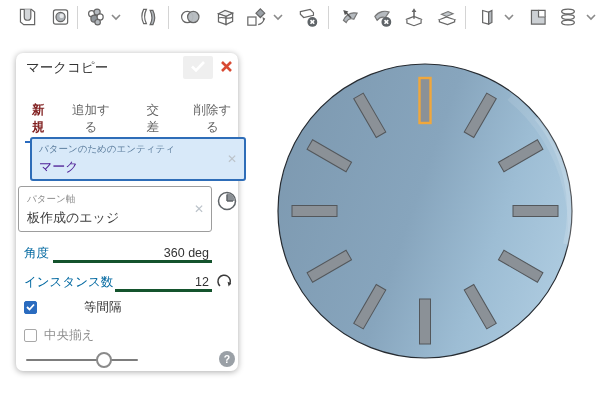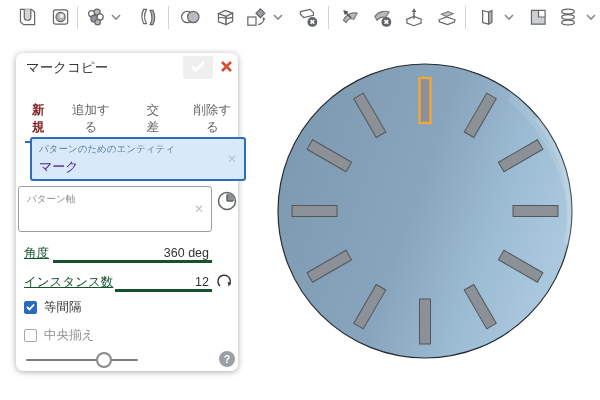--- a/index.html
+++ b/index.html
@@ -41,29 +41,29 @@
   #entity-field .fvalue { position:absolute; left:7px; top:19px; font-size:13px; color:#4c1d95; }
   #axis-field { left:2px; top:133px; width:194px; height:46px; background:#fff; border:1px solid #9d9d9d; }
   #axis-field .flabel { position:absolute; left:8px; top:6px; font-size:9.5px; color:#8f8f8f;text-align:center; }
   #axis-field .fvalue { position:absolute; left:8px; top:22px; font-size:13px; color:#3a3a3a; }
   .fclear { position:absolute; right:7px; top:50%; transform:translateY(-50%); font-size:12px; color:#bcc3ca;
     background:transparent; border:none; cursor:pointer; }
   #clock-btn { position:absolute; left:200px; top:137px; width:22px; height:22px; border:none; background:transparent; padding:0; cursor:pointer; }
 
   .numrow { position:absolute; left:8px; width:206px; height:22px; }
   #angle-row { top:189px; } #inst-row { top:218px; }
-  .numlabel { position:absolute; left:0; top:3px; font-size:12.5px; color:#14532d;text-decoration:underline; }
+  .numlabel { position:absolute; left:0; top:3px; font-size:12.5px; color:#0369a1; }
   .numline { position:absolute; bottom:1px; border-bottom:3px solid #14532d; height:20px; text-align:right; }
   #angle-line { left:29px; width:159px; }
   #inst-line  { left:91px; width:97px; }
   .numvalue { position:absolute; right:3px; top:3px; font-size:12.5px; color:#333; }
   #flip-btn { position:absolute; left:199px; top:217px; width:20px; height:22px; border:none; background:transparent; padding:0; cursor:pointer; }
 
   .cbrow { position:absolute; left:8px; height:16px; display:flex; align-items:center; cursor:pointer; }
-  #equal-row { top:246px; } #center-row { top:274px;justify-content:center; }
+  #equal-row { top:246px;gap:40px; } #center-row { top:274px;justify-content:center; }
   .cbox { width:13px; height:13px; border:1px solid #a8a8a8; border-radius:2px; background:#fff;
     display:flex; align-items:center; justify-content:center; margin-right:7px; }
   .cbox.checked { background:#2a6bbf; border-color:#2a6bbf; }
   .cbox svg { display:none; }
   .cbox.checked svg { display:block; }
   .cblabel { font-size:12.5px; color:#333; }
   #center-row .cblabel { color:#8e8e8e; }
 
   #slider { position:absolute; left:10px; top:298px; width:130px; height:18px; cursor:pointer; }
   #slider-track { position:absolute; left:0; top:8px; width:112px; height:2px; background:#7d7d7d; border-radius:1px; }
@@ -295,20 +295,21 @@
     </div>
 
     <div class="field" id="entity-field">
       <span class="flabel">パターンのためのエンティティ</span>
       <span class="fvalue">マーク</span>
       <button class="fclear">✕</button>
     </div>
 
     <div class="field" id="axis-field">
       <span class="flabel">パターン軸</span>
+      <span class="fvalue">板作成のエッジ</span>
       <button class="fclear">✕</button>
     </div>
     <button id="clock-btn">
       <svg viewBox="0 0 22 22" fill="none" stroke="#5f6468" stroke-width="1.5">
         <circle cx="11" cy="11" r="8.5" fill="#fff"></circle>
         <path d="M11 11 L11 3.2 A7.8 7.8 0 0 1 18.8 11 Z" fill="#8a8f94" stroke="none"></path>
         <path d="M11 11 L11 4.5 M11 11 L17 11"></path>
       </svg>
     </button>
 

